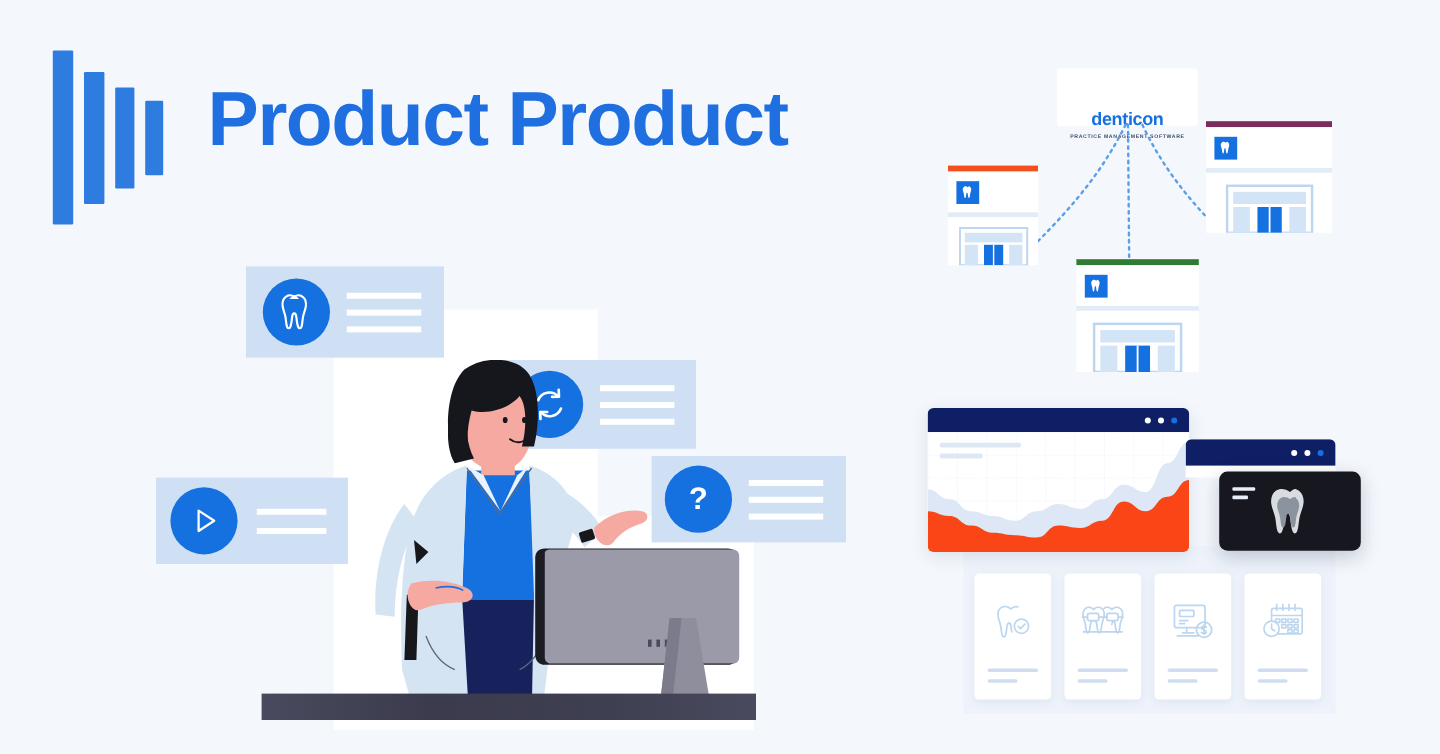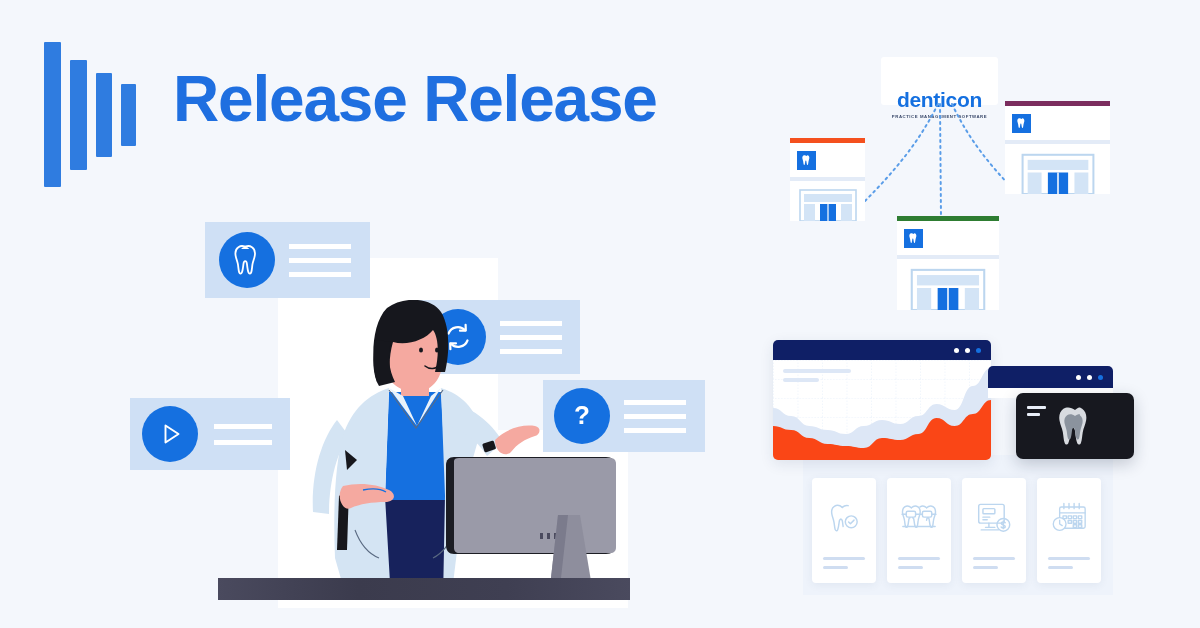--- a/index.html
+++ b/index.html
@@ -93,21 +93,21 @@
 
   
   #denticon-card {
     position: absolute; left: 881px; top: 57px;
     width: 117px; height: 48px;
     background: #ffffff; border-radius: 3px;
     display: flex; flex-direction: column;
     align-items: center; justify-content: center;
   }
   #denticon-word {
-    font-size: 21px; font-weight: bold; color: #1570e0;
+    font-size: 15px; font-weight: bold; color: #1570e0;
     letter-spacing: -0.3px; line-height: 1; margin-top: 46px;
   }
   #denticon-tag {
     font-size: 4.3px; font-weight: bold; color: #3b4a6b;
     letter-spacing: 0.55px; margin-top: 4px; white-space: nowrap;
   }
 
   
   .practice-card { position: absolute; }
   .pc-top-bar { height: 5px; width: 100%; }
@@ -197,21 +197,21 @@
 
 <div id="banner">
 
   <div id="logo-mark">
     <span class="logo-bar b1"></span>
     <span class="logo-bar b2"></span>
     <span class="logo-bar b3"></span>
     <span class="logo-bar b4"></span>
   </div>
 
-  <div id="headline">Release Release</div>
+  <div id="headline">Product Product</div>
 
   <div id="backdrop-panel"></div>
   <div id="backdrop-panel-2"></div>
 
   <div class="feat-card" id="card-tooth">
     <span class="icon-circle">
       <svg width="30" height="32" viewBox="0 0 30 32" fill="none" stroke="#ffffff" stroke-width="1.8">
         <path d="M15 4.2c-2.6-2.3-6.2-2.6-8.6-1C4 4.8 3 8 3.6 11.6c.6 3.4 1.7 5.3 2.3 8.6.5 2.9.5 6 1.3 8.2.5 1.4 2 1.6 2.6.3.9-2 1.3-5.4 1.6-8.3.2-2.1.7-3.3 1.8-3.3s1.6 1.2 1.8 3.3c.3 2.9.7 6.3 1.6 8.3.6 1.3 2.1 1.1 2.6-.3.8-2.2.8-5.3 1.3-8.2.6-3.3 1.7-5.2 2.3-8.6.6-3.6-.4-6.8-2.8-8.4-2.4-1.6-6-1.3-8.6 1z"></path>
       </svg>
     </span>

